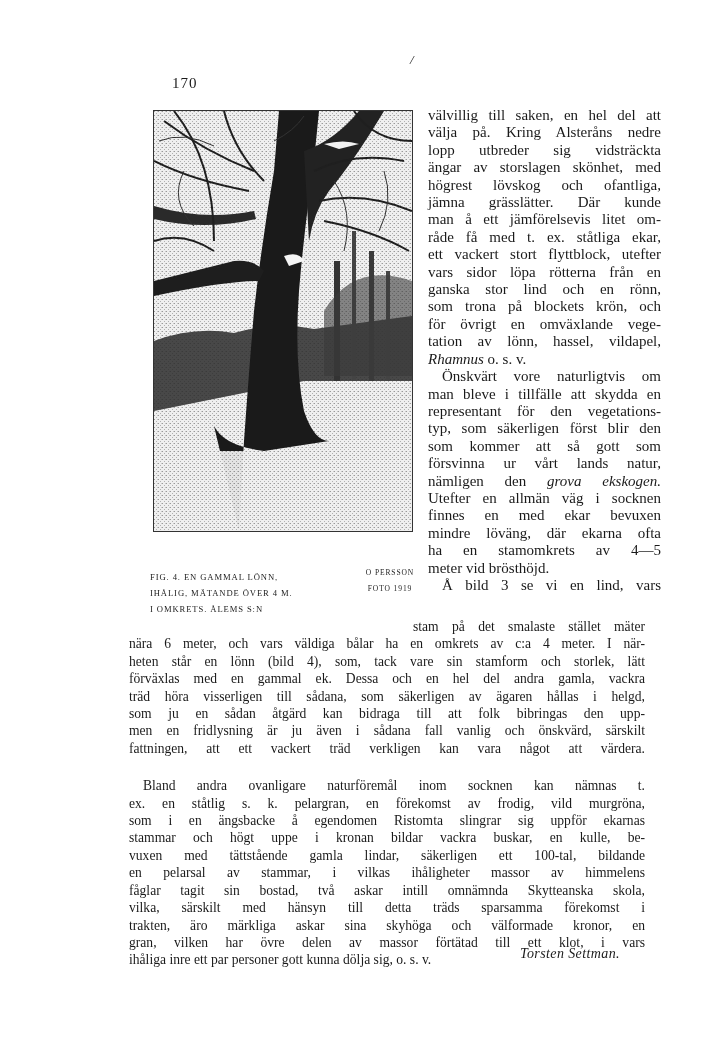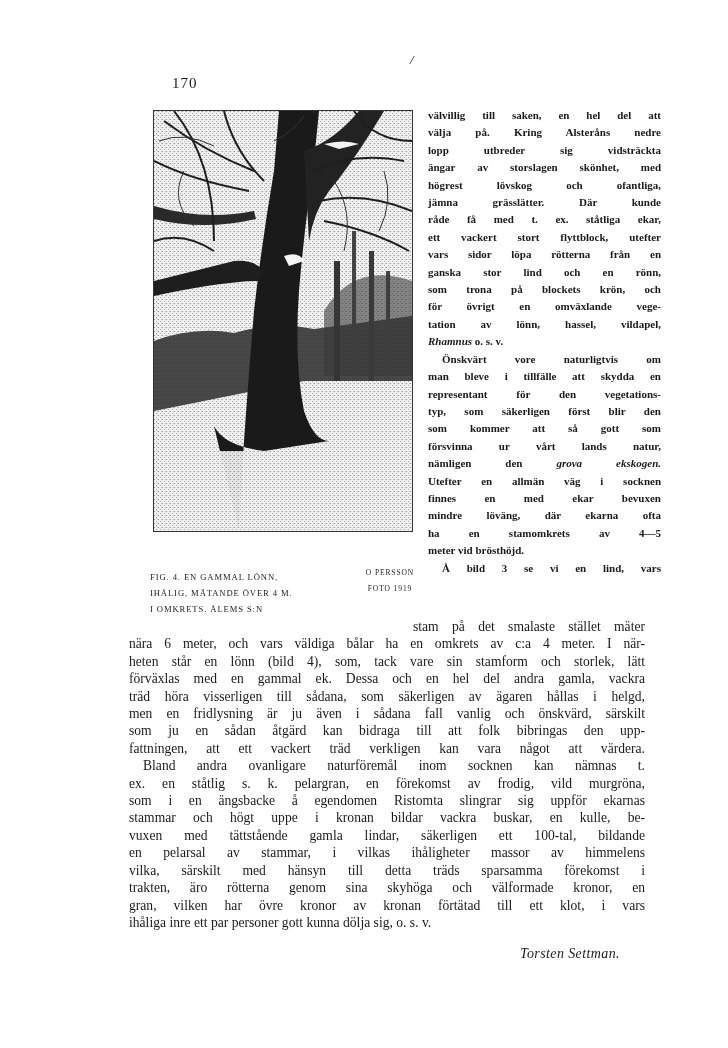--- a/index.html
+++ b/index.html
@@ -16,21 +16,21 @@
   }
   .photo svg { display: block; }
   .caption {
     position: absolute; left: 150px; top: 553px; width: 270px;
     font-size: 8.6px; letter-spacing: 0.9px; line-height: 16px; text-transform: uppercase; color: #222;
   }
   .caption .cap-main { position: absolute; left: 0; top: 16px; width: 195px; }
   .caption .cap-credit { position: absolute; left: 205px; top: 12px; width: 70px; text-align: center; font-size: 7.5px; }
   .col-right {
     position: absolute; left: 428px; top: 107px; width: 233px;
-    font-size: 11px; line-height: 17.4px; text-align: justify; font-weight: bold;
+    font-size: 15px; line-height: 17.4px; text-align: justify;
   }
   .col-right p, .full-text p { margin: 0; }
   .full-text {
     position: absolute; left: 129px; top: 636px; width: 516px;
     font-size: 13.6px; line-height: 17.4px; text-align: justify;
   }
   .line { display: block; text-align: justify; text-align-last: justify; white-space: nowrap; }
   .line.last { text-align-last: left; }
   .signature { position: absolute; left: 520px; top: 946px; font-size: 14px; font-style: italic; letter-spacing: 0.4px; }
   em { font-style: italic; }
@@ -107,20 +107,21 @@
 </div>
 
 <div class="col-right">
   <p>
     <span class="line">välvillig till saken, en hel del att</span>
     <span class="line">välja på.  Kring Alsteråns nedre</span>
     <span class="line">lopp  utbreder  sig  vidsträckta</span>
     <span class="line">ängar av storslagen skönhet, med</span>
     <span class="line">högrest  lövskog  och  ofantliga,</span>
     <span class="line">jämna  grässlätter.  Där  kunde</span>
+    <span class="line">man å ett jämförelsevis litet om-</span>
     <span class="line">råde få med t. ex. ståtliga ekar,</span>
     <span class="line">ett vackert stort flyttblock, utefter</span>
     <span class="line">vars sidor löpa rötterna från en</span>
     <span class="line">ganska  stor  lind  och  en  rönn,</span>
     <span class="line">som trona på blockets krön, och</span>
     <span class="line">för  övrigt  en  omväxlande  vege-</span>
     <span class="line">tation  av  lönn,  hassel,  vildapel,</span>
     <span class="line last"><em>Rhamnus</em><span> o. s. v.</span></span>
   </p>
   <p>
@@ -142,31 +143,32 @@
   </p>
 </div>
 
 <div class="full-text" style="top:618px;">
   <p>
     <span class="line" style="padding-left:284px;box-sizing:border-box;">stam på det smalaste stället mäter</span>
     <span class="line">nära 6 meter, och vars väldiga bålar ha en omkrets av c:a 4 meter.  I när-</span>
     <span class="line">heten står en lönn (bild 4), som, tack vare sin stamform och storlek, lätt</span>
     <span class="line">förväxlas med en gammal ek.  Dessa och en hel del andra gamla, vackra</span>
     <span class="line">träd höra visserligen till sådana, som säkerligen av ägaren hållas i helgd,</span>
+    <span class="line">som  ju  en  sådan  åtgärd  kan  bidraga  till  att  folk  bibringas  den  upp-</span>
     <span class="line">men en fridlysning är ju även i sådana fall vanlig och önskvärd, särskilt</span>
-    <span class="line">som  ju  en  sådan  åtgärd  kan  bidraga  till  att  folk  bibringas  den  upp-</span>
     <span class="line">fattningen,  att  ett  vackert  träd  verkligen  kan  vara  något  att  värdera.</span>
   </p>
   <p>
-    <span class="line" style="padding-left:14px;box-sizing:border-box;">Bland  andra  ovanligare  naturföremål  inom  socknen  kan  nämnas  t.</span>
+    <span class="line" style="padding-left:14px;box-sizing:border-box;margin-top:20px;">Bland  andra  ovanligare  naturföremål  inom  socknen  kan  nämnas  t.</span>
     <span class="line">ex.  en  ståtlig  s. k.  pelargran,  en  förekomst  av  frodig,  vild  murgröna,</span>
     <span class="line">som i en ängsbacke å egendomen Ristomta slingrar sig uppför ekarnas</span>
     <span class="line">stammar  och  högt  uppe  i  kronan  bildar  vackra  buskar,  en  kulle,  be-</span>
     <span class="line">vuxen  med  tättstående  gamla  lindar,  säkerligen  ett  100-tal,  bildande</span>
     <span class="line">en  pelarsal  av  stammar,  i  vilkas  ihåligheter  massor  av  himmelens</span>
+    <span class="line">fåglar  tagit  sin  bostad,  två  askar  intill  omnämnda  Skytteanska  skola,</span>
     <span class="line">vilka,  särskilt  med  hänsyn  till  detta  träds  sparsamma  förekomst  i</span>
-    <span class="line">trakten,  äro  rötterna  genom  sina  skyhöga  och  välformade  kronor,  en</span>
-    <span class="line">gran,  vilken  har  övre  kronor  av  kronan  förtätad  till  ett  klot,  i  vars</span>
+    <span class="line">trakten,  äro  märkliga  askar  sina  skyhöga  och  välformade  kronor,  en</span>
+    <span class="line">gran,  vilken  har  övre  delen  av  massor  förtätad  till  ett  klot,  i  vars</span>
     <span class="line last">ihåliga inre ett par personer gott kunna dölja sig, o. s. v.</span>
   </p>
 </div>
 
 <div class="signature">Torsten Settman.</div>
 
 </body></html>

